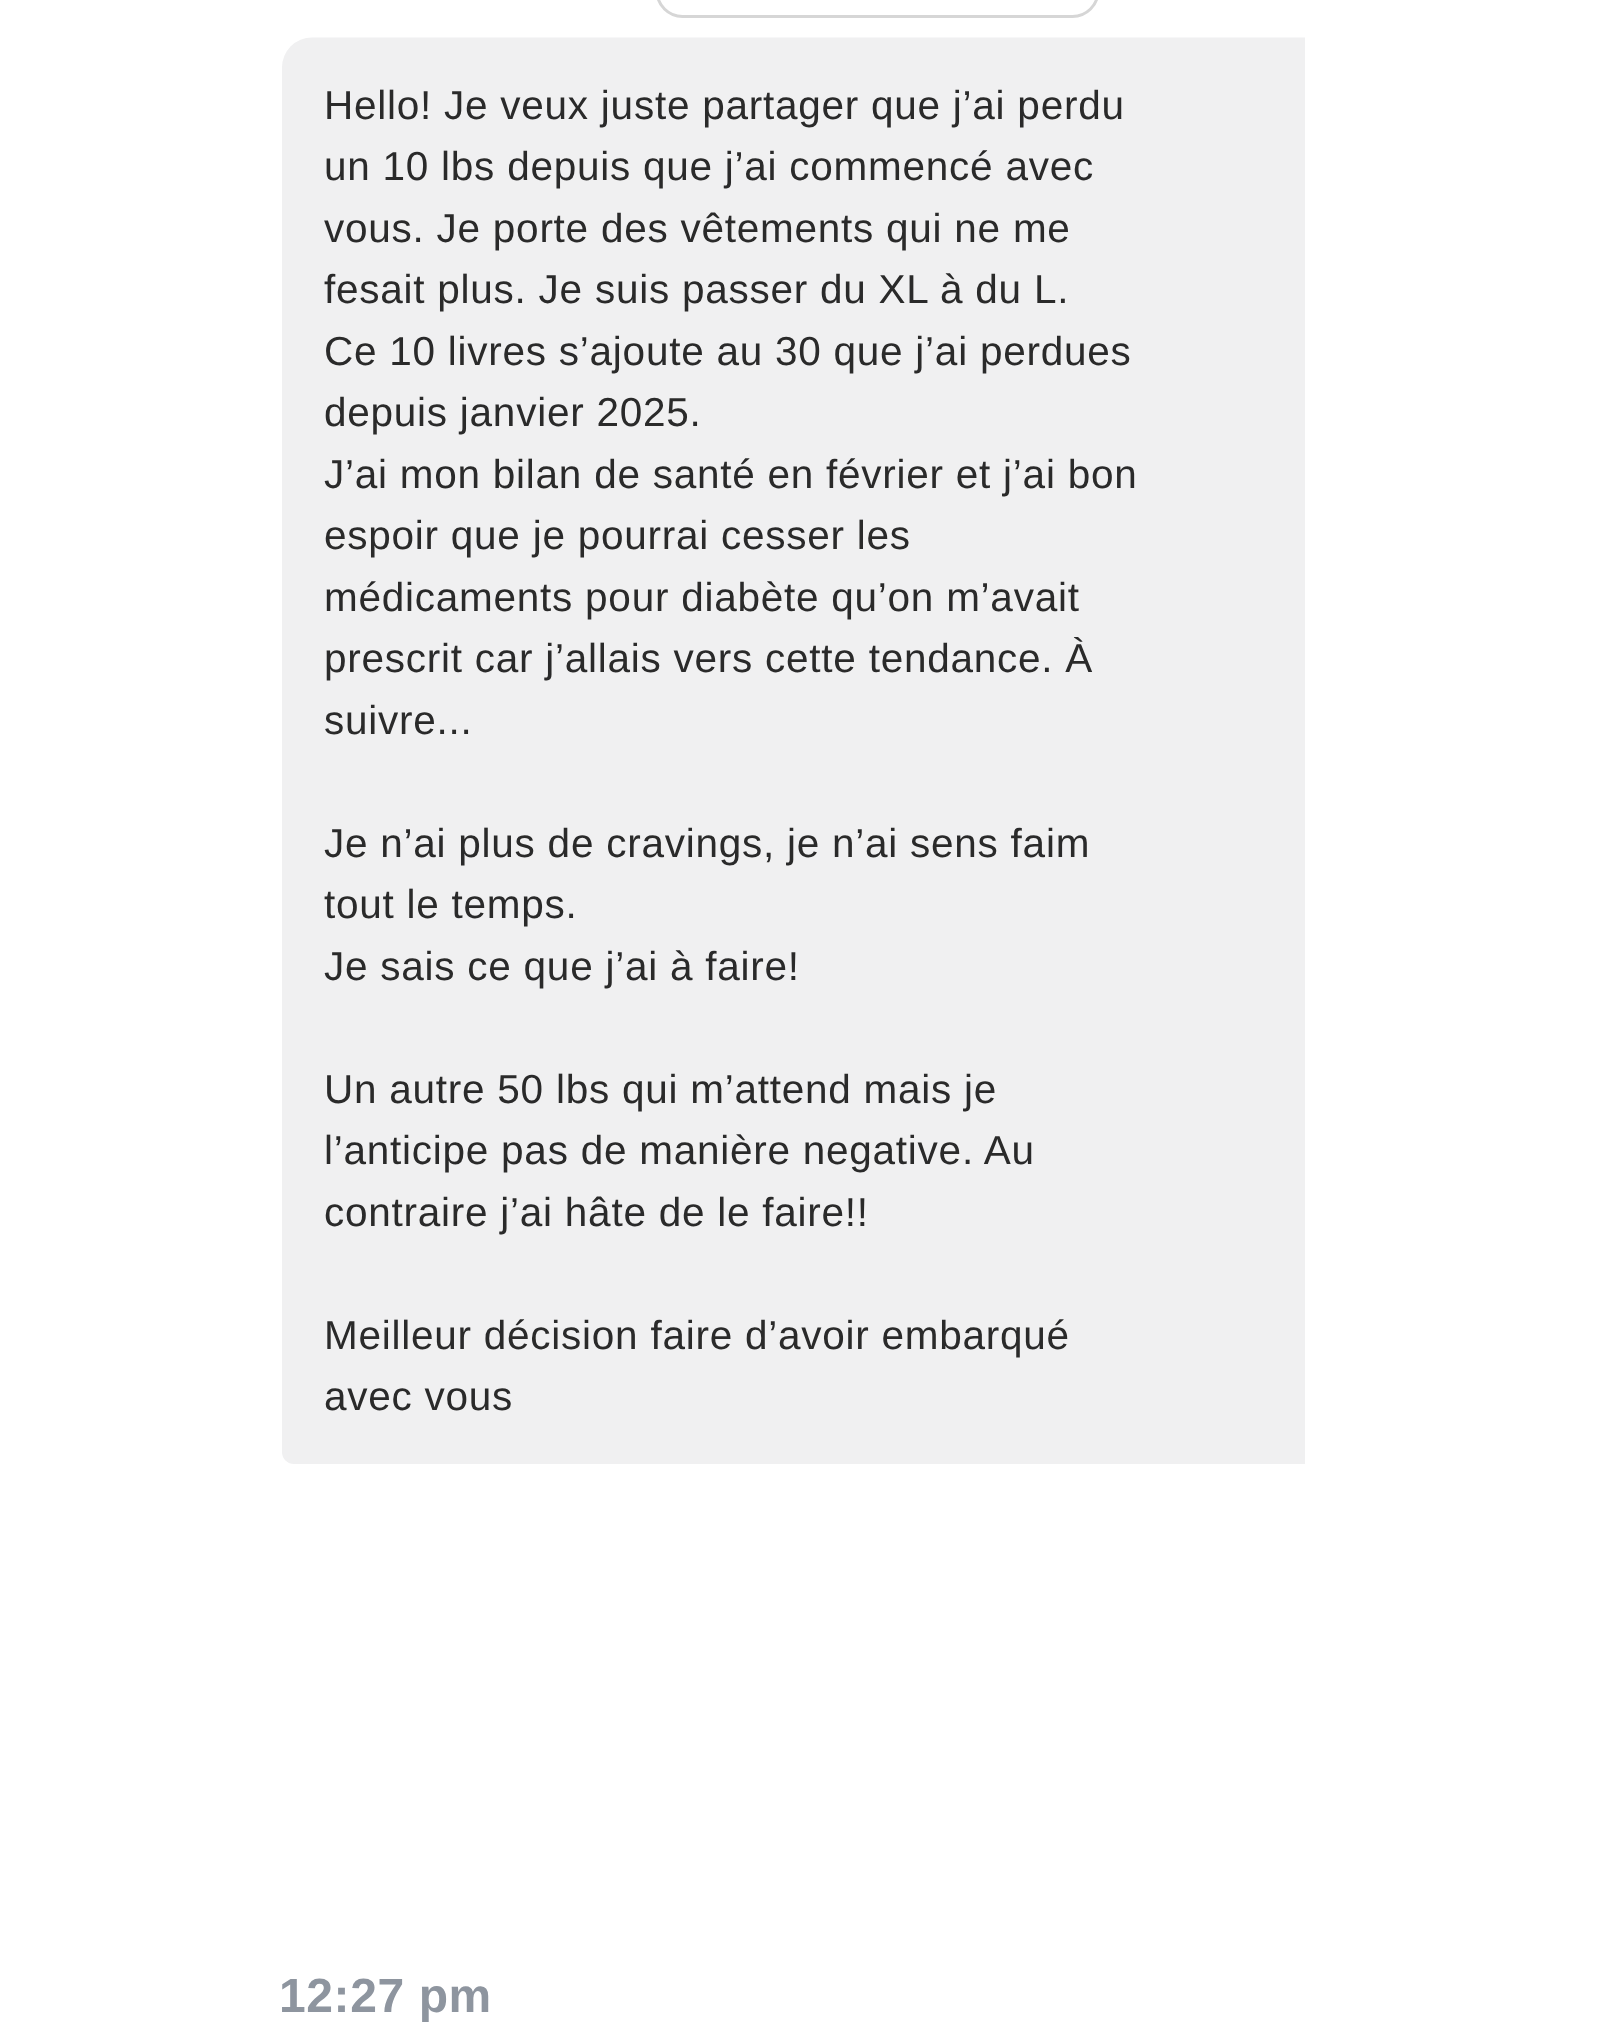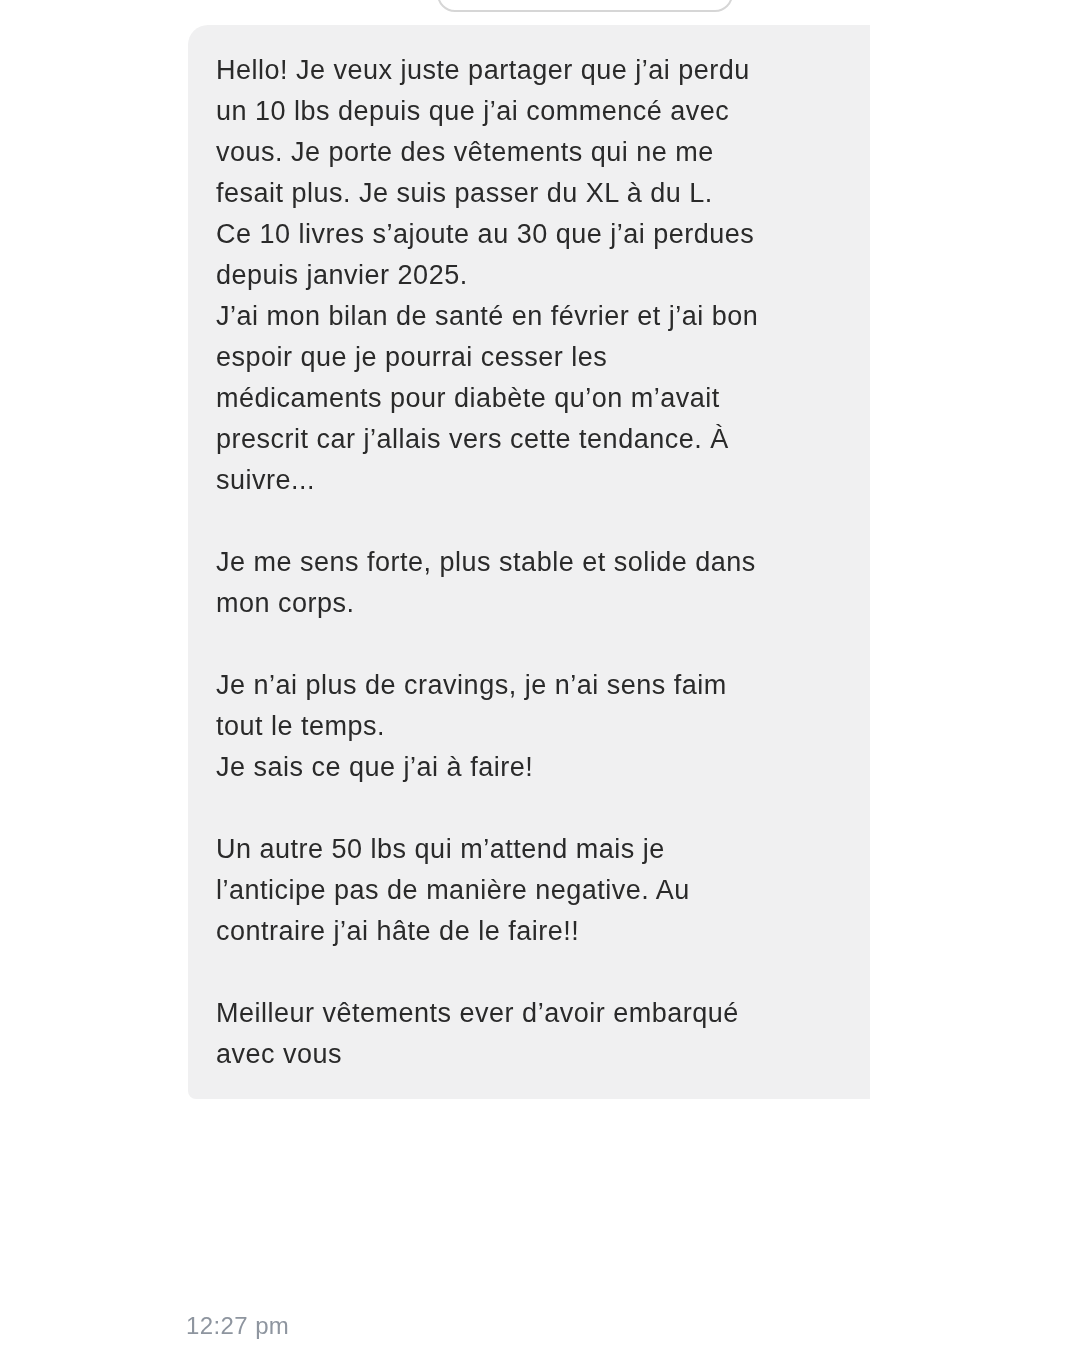--- a/index.html
+++ b/index.html
@@ -46,47 +46,47 @@
   .msg-text p {
     margin: 0 0 41px 0;
   }
   .msg-text p:last-child {
     margin-bottom: 0;
   }
   .timestamp {
     position: absolute;
     left: 186px;
     top: 1312px;
-    font-size: 24px;
+    font-size: 32px;
     letter-spacing: 0.4px;
     color: var(--timestamp, #8e959f);
+    font-weight: bold;
   }
 </style>
 </head>
 <body>
 
 <div class="canvas">
 
   <div class="prev-bubble"></div>
 
   <div class="msg-bubble">
     <div class="msg-text"><p>Hello! Je veux juste partager que j’ai perdu
 un 10 lbs depuis que j’ai commencé avec
 vous. Je porte des vêtements qui ne me
 fesait plus. Je suis passer du XL à du L.
 Ce 10 livres s’ajoute au 30 que j’ai perdues
 depuis janvier 2025.
 J’ai mon bilan de santé en février et j’ai bon
 espoir que je pourrai cesser les
 médicaments pour diabète qu’on m’avait
 prescrit car j’allais vers cette tendance. À
-suivre...</p><p>Je me sens forte, plus stable et solide dans
-mon corps.</p><p>Je n’ai plus de cravings, je n’ai sens faim
+suivre...</p><p>Je n’ai plus de cravings, je n’ai sens faim
 tout le temps.
 Je sais ce que j’ai à faire!</p><p>Un autre 50 lbs qui m’attend mais je
 l’anticipe pas de manière negative. Au
-contraire j’ai hâte de le faire!!</p><p>Meilleur vêtements ever d’avoir embarqué
+contraire j’ai hâte de le faire!!</p><p>Meilleur décision faire d’avoir embarqué
 avec vous</p></div>
   </div>
 
   <div class="timestamp">12:27 pm</div>
 
 </div>
 
 </body></html>

